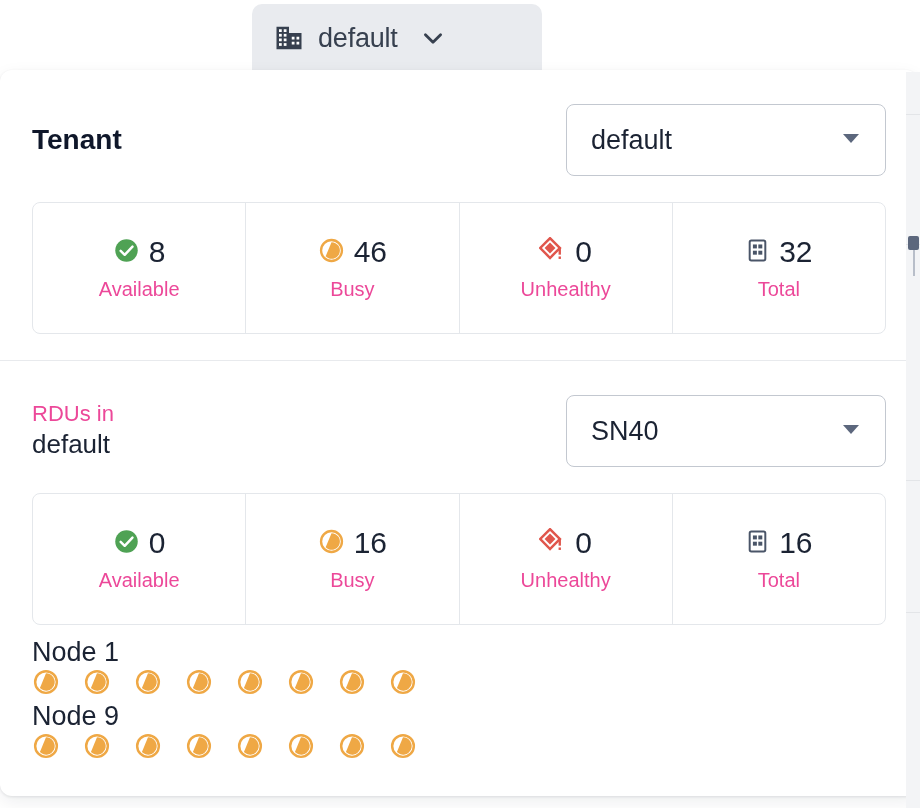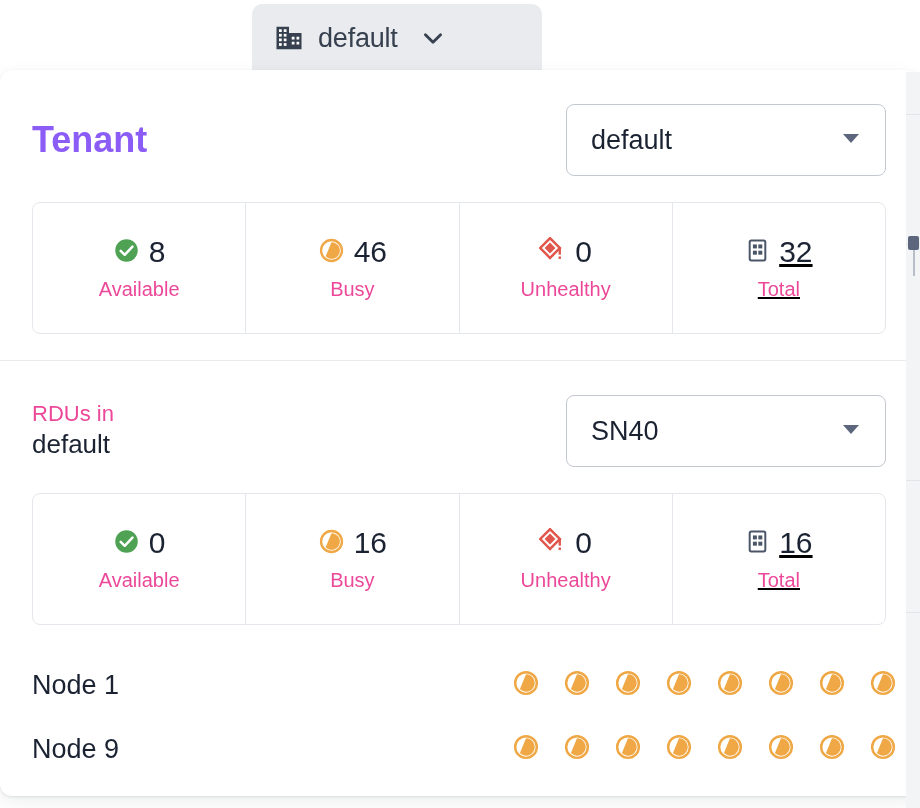--- a/index.html
+++ b/index.html
@@ -101,23 +101,23 @@
   
   .head-row {
     display: flex;
     align-items: center;
     justify-content: space-between;
     padding-top: 34px;
     padding-bottom: 0;
   }
 
   .head-title {
-    font-size: 36px;
+    font-size: 28px;
     font-weight: bold;
-    color: #8b5cf6;
+    color: #0f172a;
     line-height: 1.32;
   }
 
   .head-title-sub {
     font-size: 22px;
     color: #ec4899;
     font-weight: normal;
     line-height: 1.28;
   }
 
@@ -163,21 +163,21 @@
     flex: 1 1 0;
     display: flex;
     flex-direction: column;
     align-items: center;
     justify-content: center;
     border-right: 1px solid #e4e7eb;
     box-sizing: border-box;
     gap: 9px;
   }
 
-  .stat:last-child { border-right: none; text-decoration: underline; }
+  .stat:last-child { border-right: none; }
 
   .stat-top {
     display: flex;
     align-items: center;
     gap: 9px;
   }
 
   .stat-num {
     font-size: 30px;
     color: #1b2333;
@@ -188,22 +188,23 @@
     color: #ec4899;
   }
 
   
   .nodes {
     padding-top: 12px;
   }
 
   .node-row {
     display: flex;
-    align-items: flex-end;
+    align-items: flex-start;
     height: 64px;
+    flex-direction: column;
   }
 
   .node-name {
     font-size: 27px;
     color: #1b2333;
     width: 480px;
     flex: 0 0 auto;
   }
 
   .node-dots {

